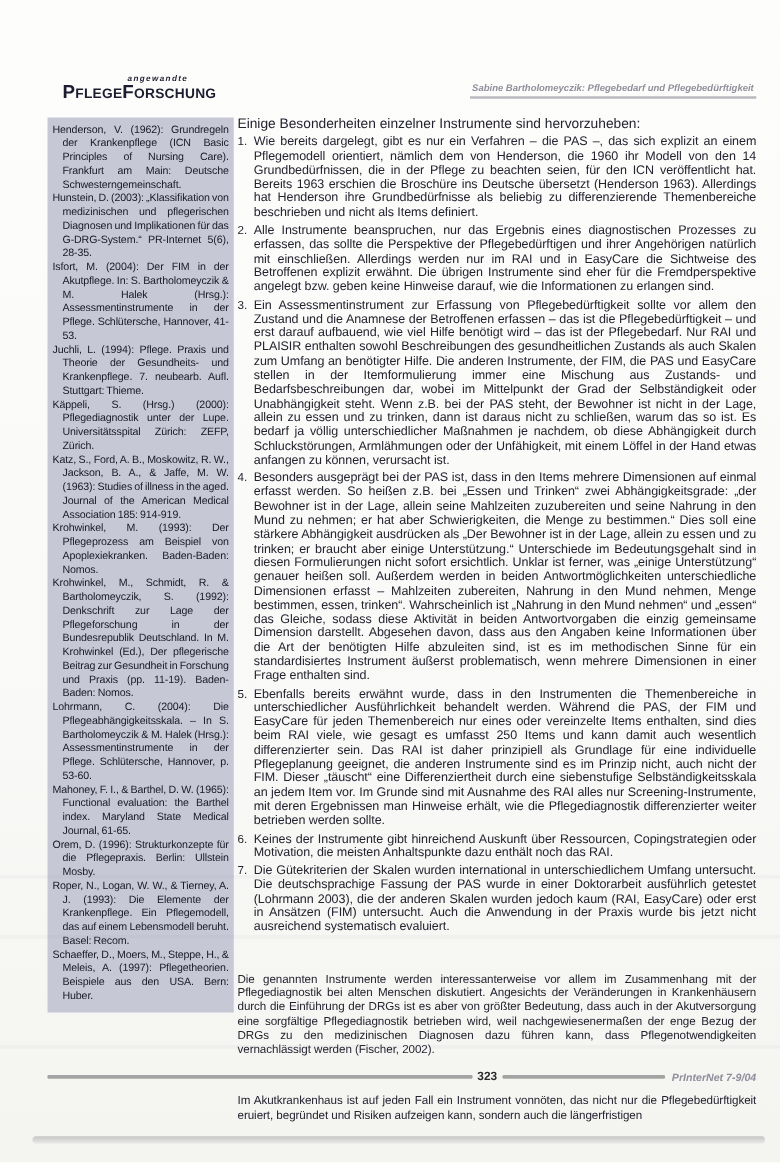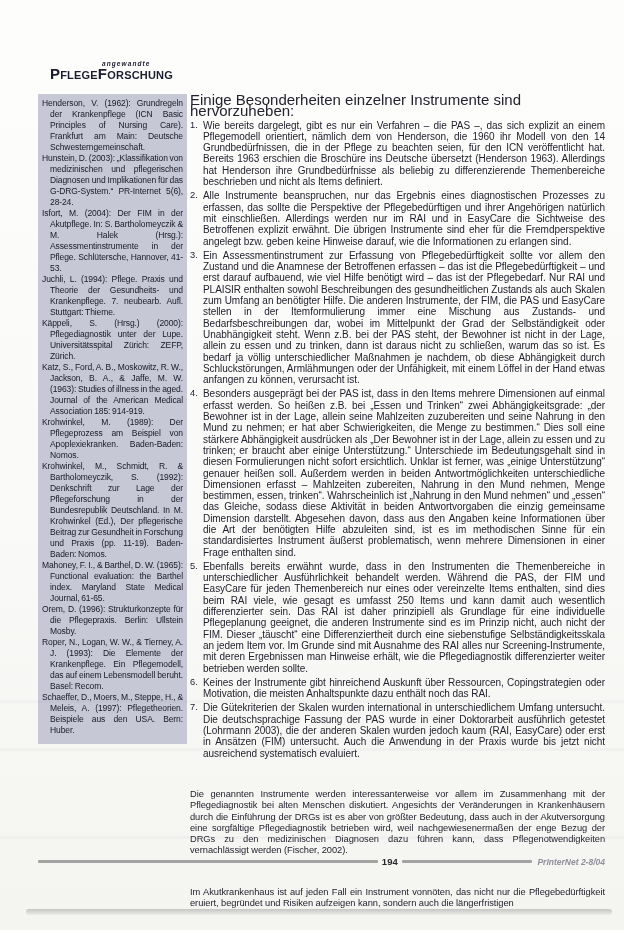--- a/index.html
+++ b/index.html
@@ -34,21 +34,21 @@
     padding:4px 4px 8px 4px; box-sizing:border-box;
   }
   .ref {
     margin:0; font-size:8.5px; line-height:11px; color:#181826;
     text-align:justify; padding-left:8px; text-indent:-8px;
     word-spacing:-0.5px; letter-spacing:-0.1px;
   }
 
   
   .main-col { position:absolute; left:190px; top:94px; width:415px; color:#232330; }
-  .intro { margin:0 0 3px 0; font-size:15px; line-height:11.3px; }
+  .intro { margin:0 0 3px 0; font-size:11px; line-height:11.3px; }
   .item { display:flex; margin:0 0 3px 0; }
   .item .num { flex:none; width:13px; font-size:9.3px; line-height:11.3px; }
   .item .txt { flex:1; font-size:10px; line-height:11.3px; text-align:justify; letter-spacing:-0.05px; }
   .para { margin:30px 0 0 0; font-size:9.3px; line-height:11.3px; text-align:justify; letter-spacing:-0.05px; }
 
   
   .footer { position:absolute; left:38px; right:19px; top:856px; display:flex; align-items:center; }
   .fline { height:3px; background:var(--rule2,#a3a3a3); border-radius:1px; }
   .fl1 { flex:1.3; }
   .fl2 { flex:0.5; }
@@ -66,39 +66,41 @@
 </head>
 <body>
 
 <div class="page">
 
   <div class="logo">
     <span class="angewandte">angewandte</span>
     <span class="main">PflegeForschung</span>
   </div>
 
+  <div class="running-title">Sabine Bartholomeyczik: Pflegebedarf und Pflegebedürftigkeit</div>
 
   <div class="sidebar">
 
       <p class="ref">Henderson, V. (1962): Grundregeln der Krankenpflege (ICN Basic Principles of Nursing Care). Frankfurt am Main: Deutsche Schwesterngemeinschaft.</p>
 
-      <p class="ref">Hunstein, D. (2003): „Klassifikation von medizinischen und pflegerischen Diagnosen und Implikationen für das G-DRG-System.“ PR-Internet 5(6), 28-24.</p>
+      <p class="ref">Hunstein, D. (2003): „Klassifikation von medizinischen und pflegerischen Diagnosen und Implikationen für das G-DRG-System.“ PR-Internet 5(6), 28-35.</p>
 
       <p class="ref">Isfort, M. (2004): Der FIM in der Akutpflege. In: S. Bartholomeyczik &amp; M. Halek (Hrsg.): Assessmentinstrumente in der Pflege. Schlütersche, Hannover, 41-53.</p>
 
       <p class="ref">Juchli, L. (1994): Pflege. Praxis und Theorie der Gesundheits- und Krankenpflege. 7. neubearb. Aufl. Stuttgart: Thieme.</p>
 
       <p class="ref">Käppeli, S. (Hrsg.) (2000): Pflegediagnostik unter der Lupe. Universitätsspital Zürich: ZEFP, Zürich.</p>
 
       <p class="ref">Katz, S., Ford, A. B., Moskowitz, R. W., Jackson, B. A., &amp; Jaffe, M. W. (1963): Studies of illness in the aged. Journal of the American Medical Association 185: 914-919.</p>
 
-      <p class="ref">Krohwinkel, M. (1989): Der Pflegeprozess am Beispiel von Apoplexiekranken. Baden-Baden: Nomos.</p>
+      <p class="ref">Krohwinkel, M. (1993): Der Pflegeprozess am Beispiel von Apoplexiekranken. Baden-Baden: Nomos.</p>
 
       <p class="ref">Krohwinkel, M., Schmidt, R. &amp; Bartholomeyczik, S. (1992): Denkschrift zur Lage der Pflegeforschung in der Bundesrepublik Deutschland. In M. Krohwinkel (Ed.), Der pflegerische Beitrag zur Gesundheit in Forschung und Praxis (pp. 11-19). Baden-Baden: Nomos.</p>
 
+      <p class="ref">Lohrmann, C. (2004): Die Pflegeabhängigkeitsskala. – In S. Bartholomeyczik &amp; M. Halek (Hrsg.): Assessmentinstrumente in der Pflege. Schlütersche, Hannover, p. 53-60.</p>
 
 
       <p class="ref">Mahoney, F. I., &amp; Barthel, D. W. (1965): Functional evaluation: the Barthel index. Maryland State Medical Journal, 61-65.</p>
 
       <p class="ref">Orem, D. (1996): Strukturkonzepte für die Pflegepraxis. Berlin: Ullstein Mosby.</p>
 
       <p class="ref">Roper, N., Logan, W. W., &amp; Tierney, A. J. (1993): Die Elemente der Krankenpflege. Ein Pflegemodell, das auf einem Lebensmodell beruht. Basel: Recom.</p>
 
       <p class="ref">Schaeffer, D., Moers, M., Steppe, H., &amp; Meleis, A. (1997): Pflegetheorien. Beispiele aus den USA. Bern: Huber.</p>
     </div>
@@ -143,23 +145,23 @@
           <span class="txt">Die Gütekriterien der Skalen wurden international in unterschiedlichem Umfang untersucht. Die deutschsprachige Fassung der PAS wurde in einer Doktorarbeit ausführlich getestet (Lohrmann 2003), die der anderen Skalen wurden jedoch kaum (RAI, EasyCare) oder erst in Ansätzen (FIM) untersucht. Auch die Anwendung in der Praxis wurde bis jetzt nicht ausreichend systematisch evaluiert.</span>
         </div>
       </div>
 
     <p class="para">Die genannten Instrumente werden interessanterweise vor allem im Zusammenhang mit der Pflegediagnostik bei alten Menschen diskutiert. Angesichts der Veränderungen in Krankenhäusern durch die Einführung der DRGs ist es aber von größter Bedeutung, dass auch in der Akutversorgung eine sorgfältige Pflegediagnostik betrieben wird, weil nachgewiesenermaßen der enge Bezug der DRGs zu den medizinischen Diagnosen dazu führen kann, dass Pflegenotwendigkeiten vernachlässigt werden (Fischer, 2002).</p>
     <p class="para">Im Akutkrankenhaus ist auf jeden Fall ein Instrument vonnöten, das nicht nur die Pflegebedürftigkeit eruiert, begründet und Risiken aufzeigen kann, sondern auch die längerfristigen</p>
   </div>
 
   <div class="footer">
     <div class="fline fl1"></div>
-    <span class="pagenum">194</span>
+    <span class="pagenum">323</span>
     <div class="fline fl2"></div>
-    <span class="journal">PrInterNet 2-8/04</span>
+    <span class="journal">PrInterNet 7-9/04</span>
   </div>
 
   <div class="streak s1"></div>
   <div class="streak s2"></div>
   <div class="streak s3"></div>
   <div class="scan-bottom"></div>
 
 </div>
 
 </body></html>

